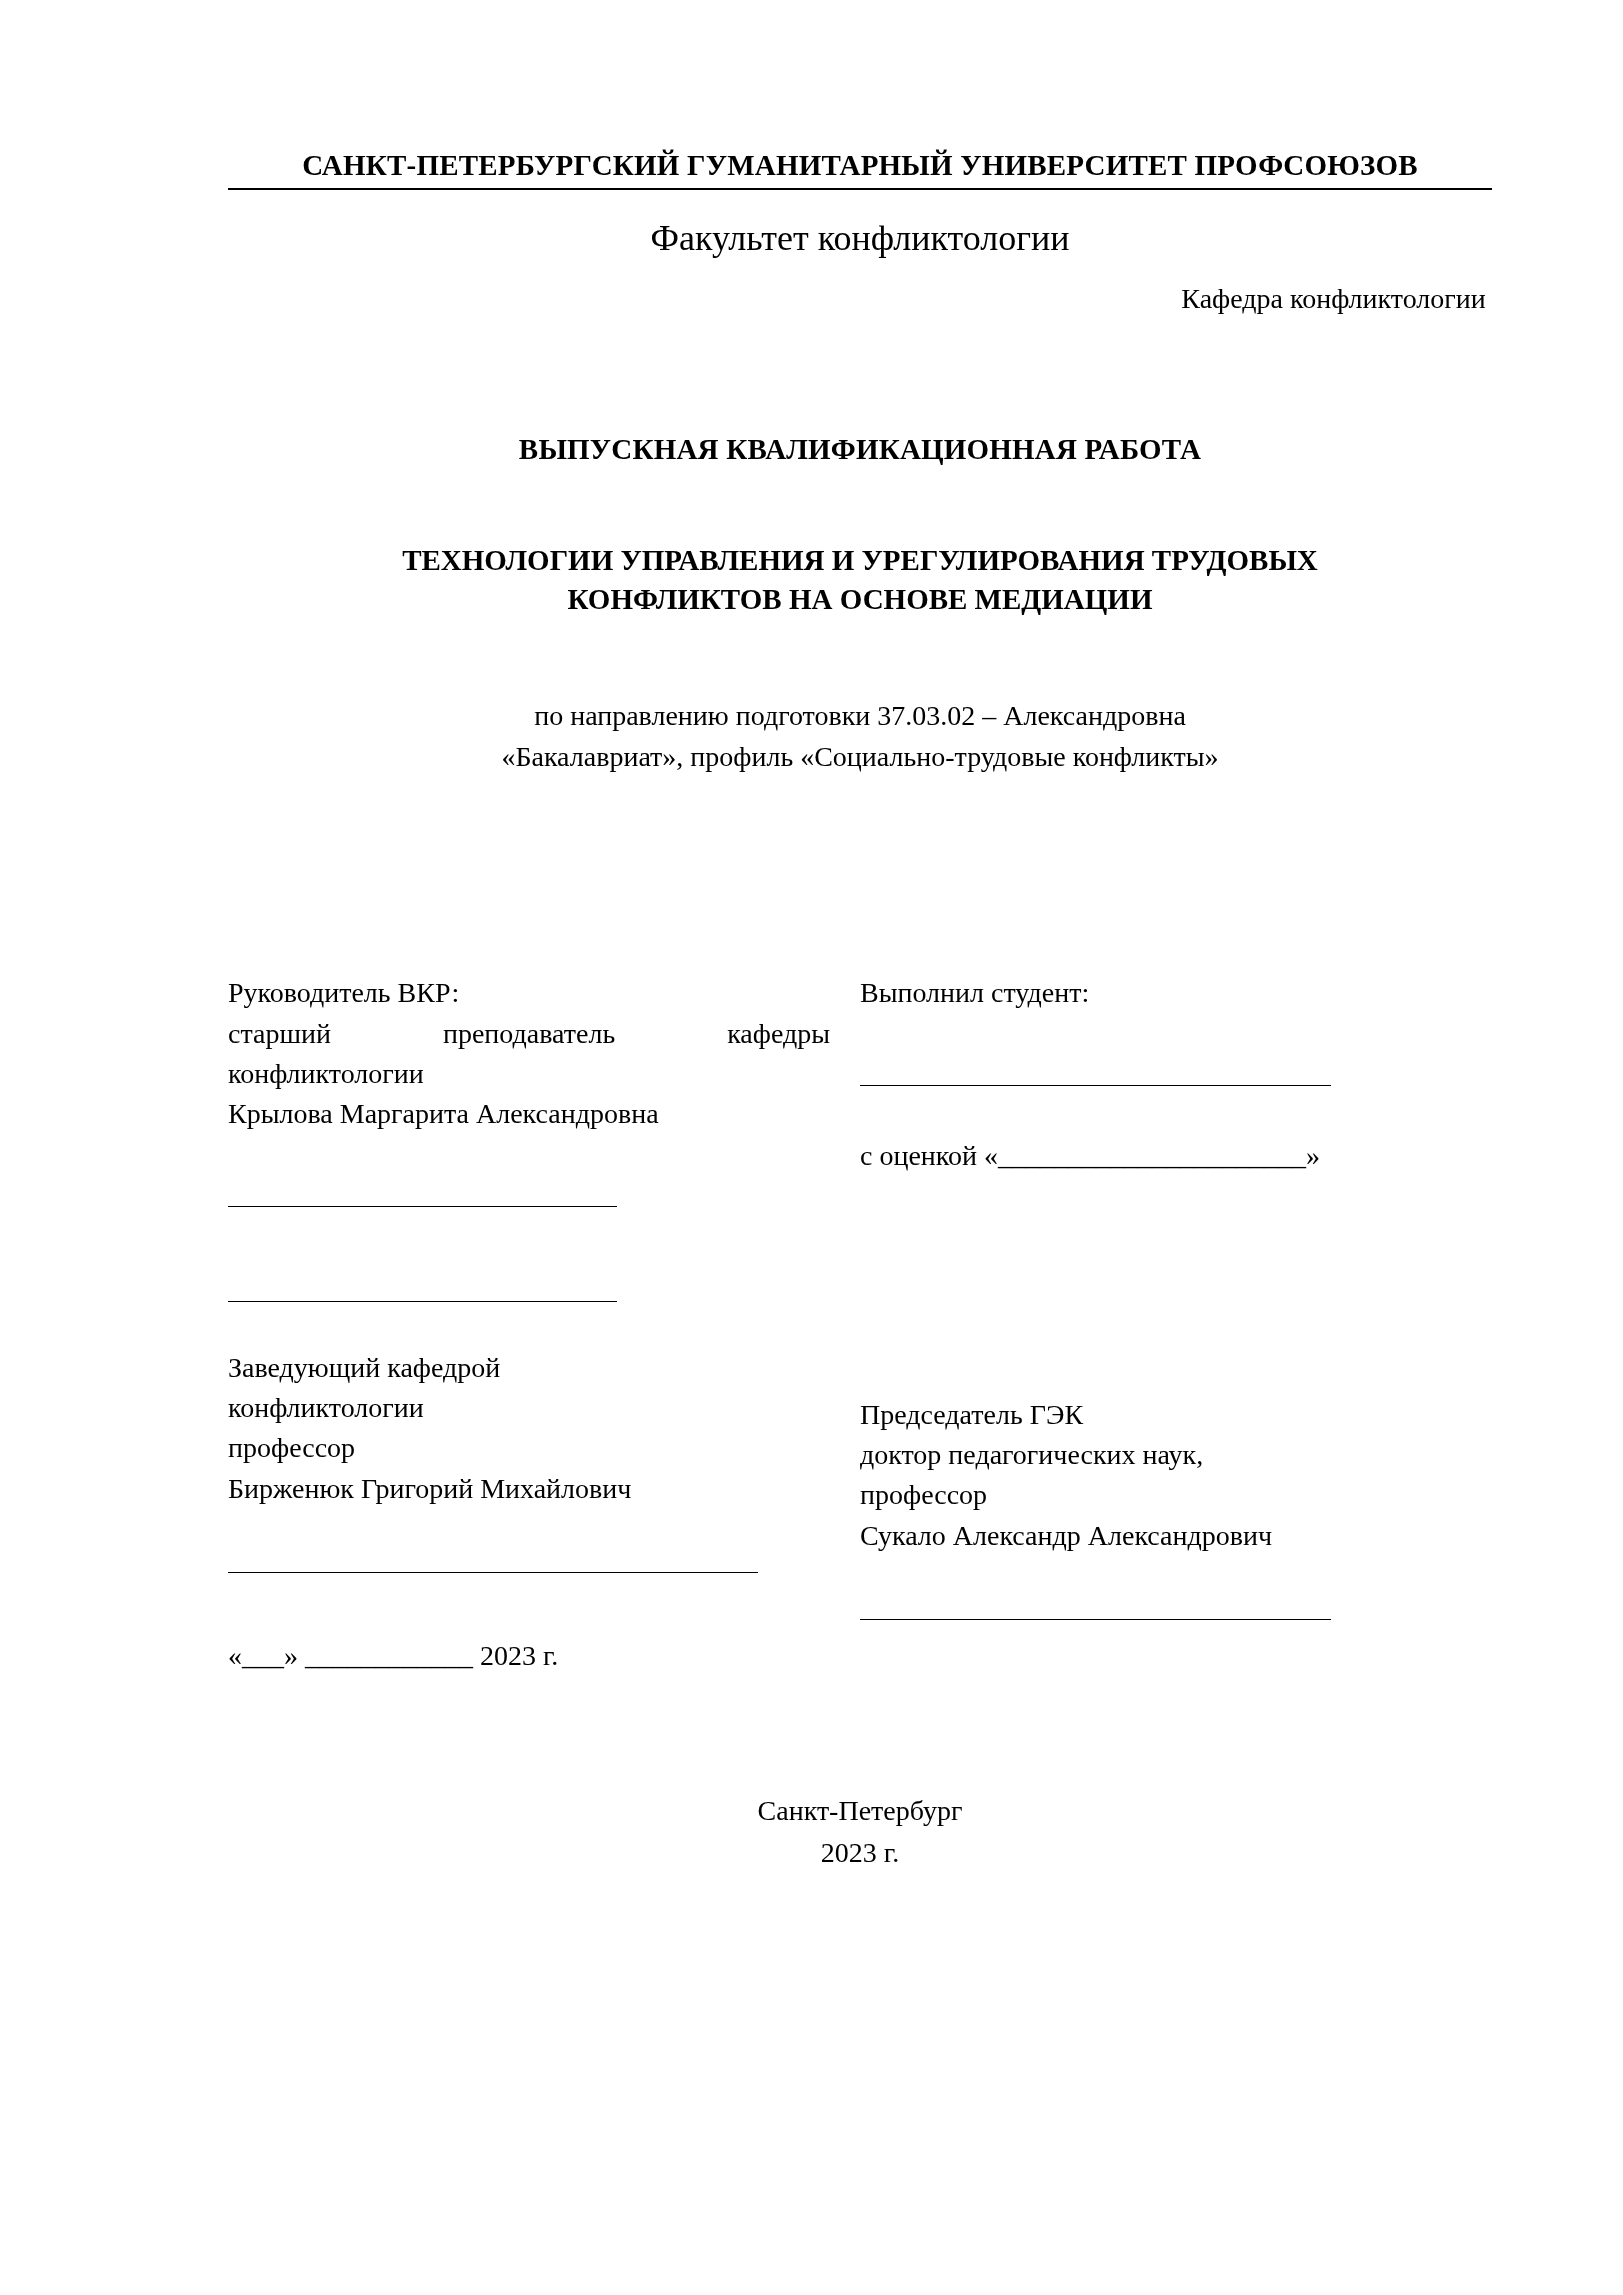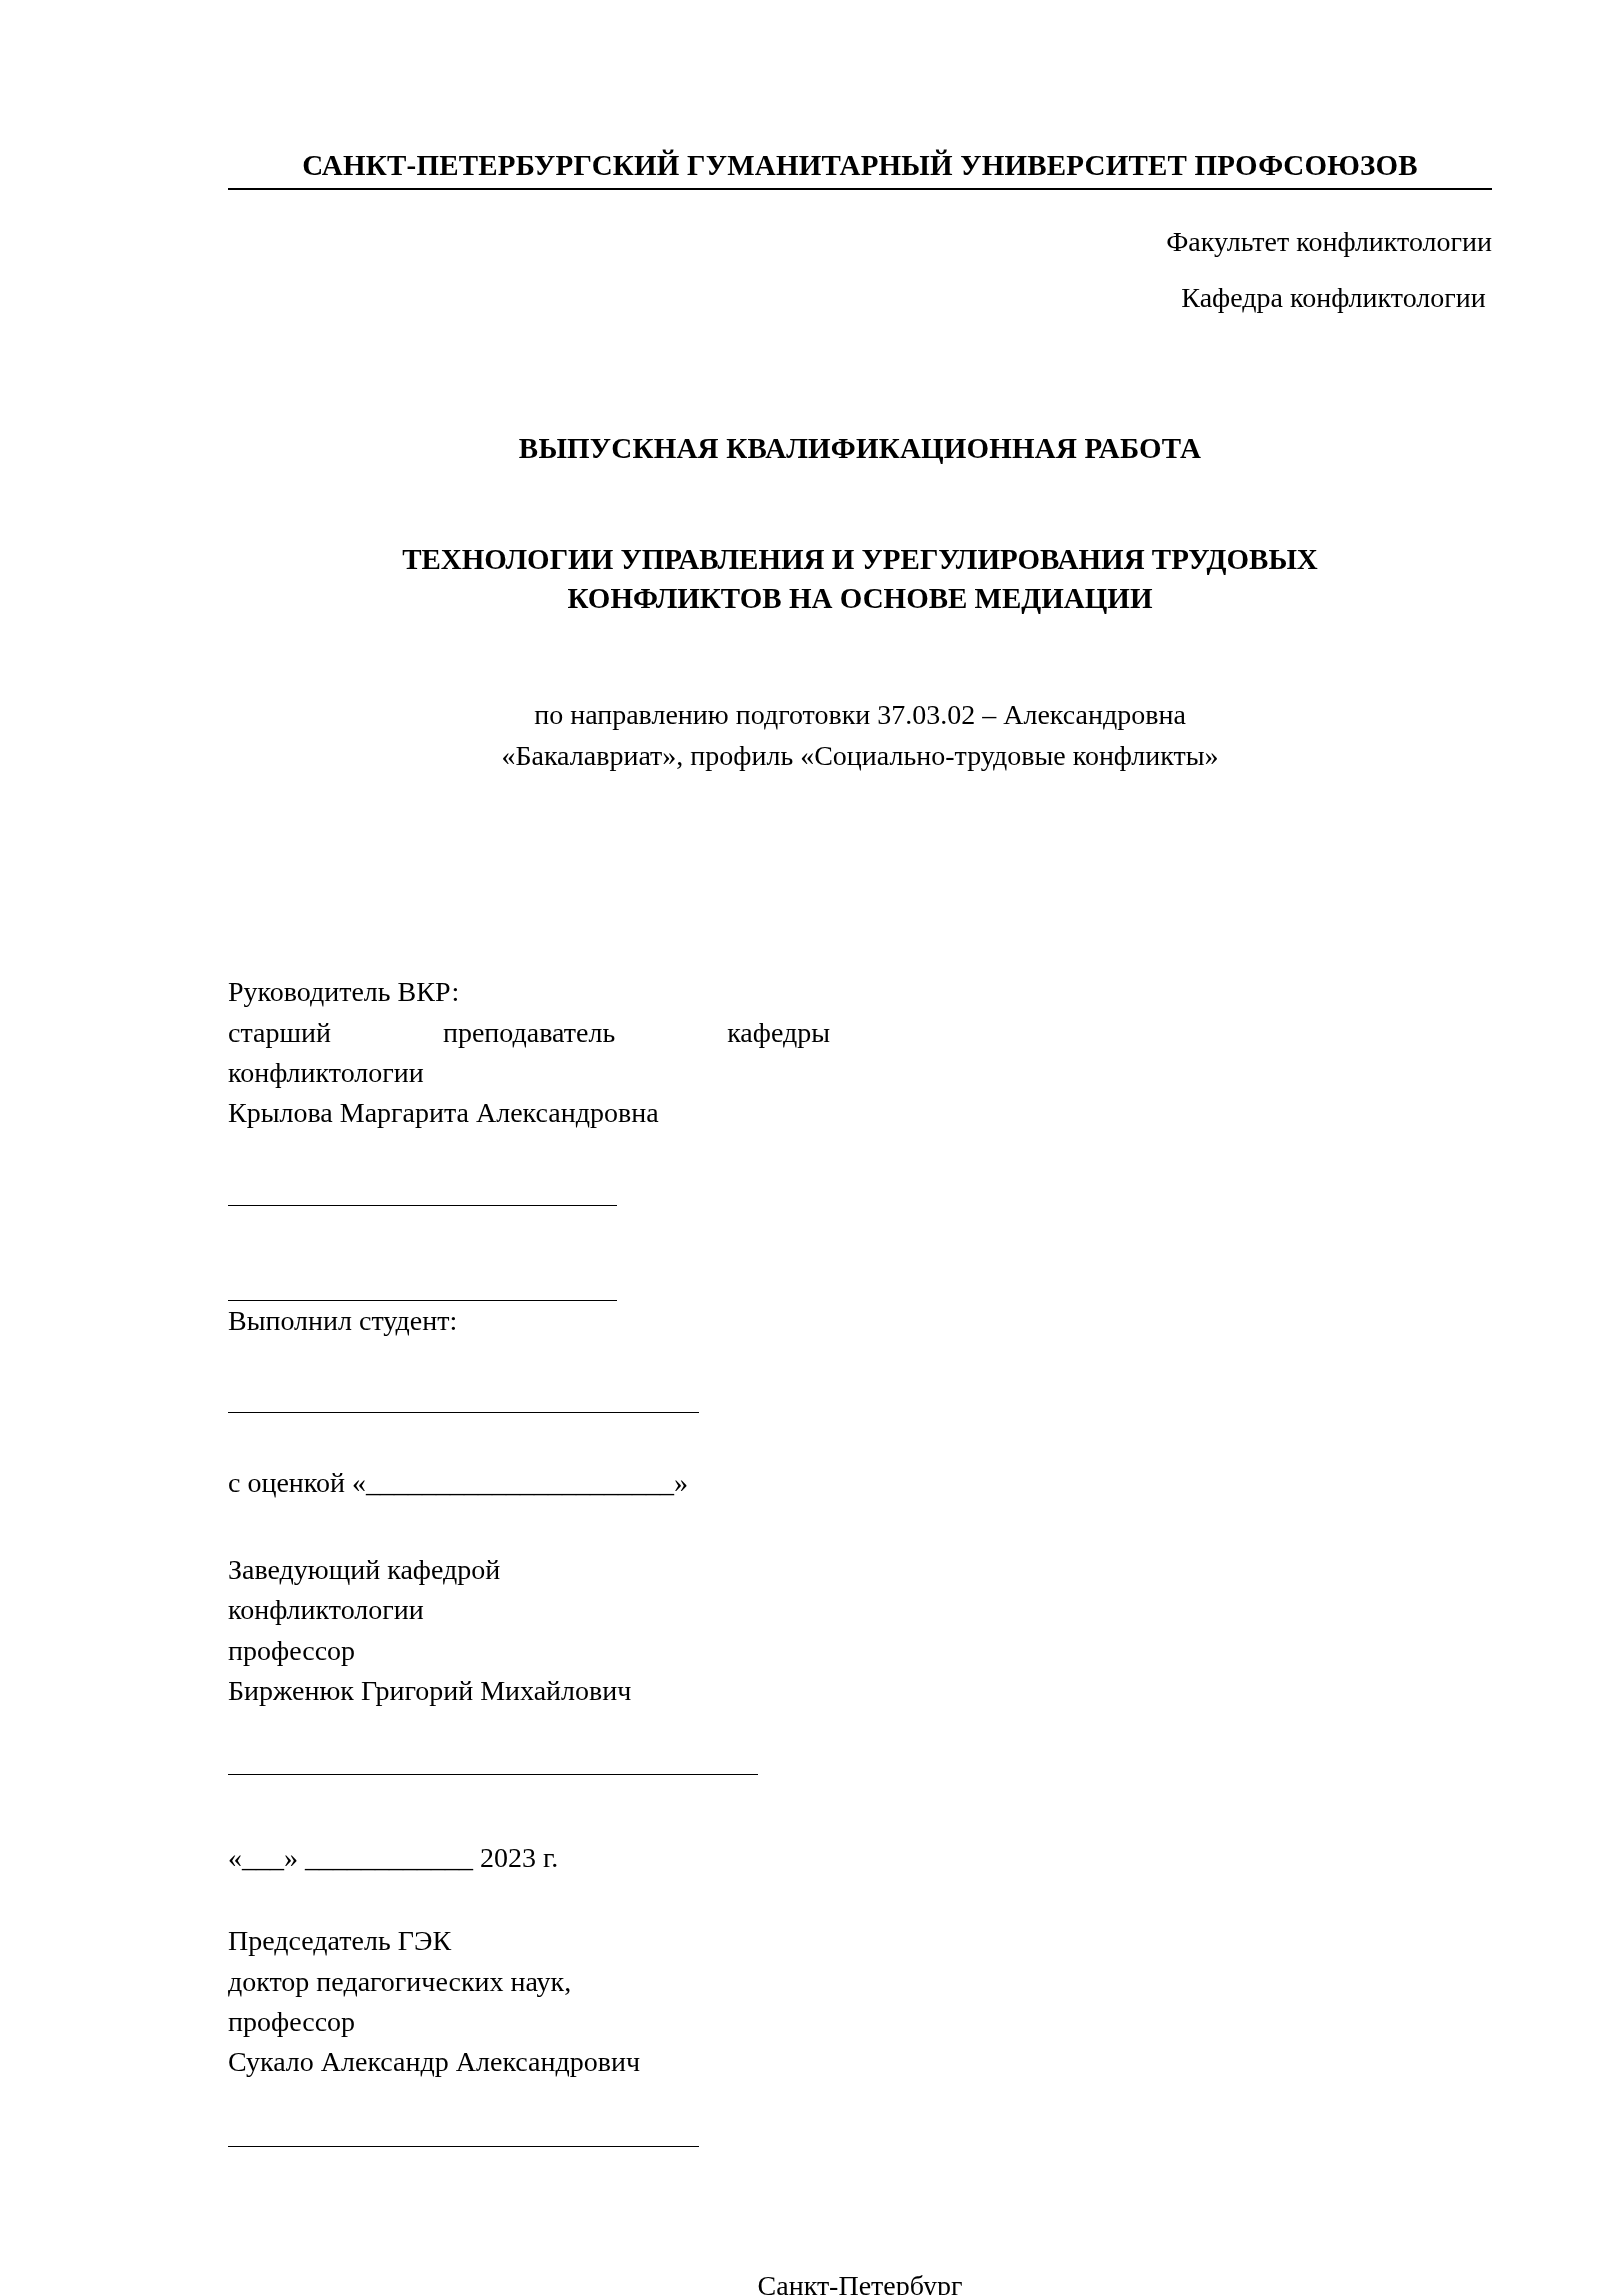--- a/index.html
+++ b/index.html
@@ -35,23 +35,23 @@
     text-align: center;
     font-weight: bold;
     font-size: 29px;
     letter-spacing: 0.2px;
     padding-bottom: 6.3px;
     border-bottom: 2.4px solid #000;
     white-space: nowrap;
   }
 
   .faculty {
-    text-align: right;
-    font-size: 28px;
-    margin-top: 36px;
+    text-align: center;
+    font-size: 36px;
+    margin-top: 27px;
   }
   .department {
     text-align: right;
     font-size: 28px;
     margin-top: 23.6px;
     padding-right: 6.3px;
   }
 
   .doc-type {
     text-align: center;
@@ -75,21 +75,20 @@
     font-size: 28px;
     line-height: 1.45;
     margin-top: 77px;
   }
 
   
   .cols {
     position: relative;
     margin-top: 196px;
     display: flex;
-    flex-direction: column;
   }
   .col-left {
     width: 632px;
     box-sizing: border-box;
     padding-right: 30px;
   }
   .col-right {
     width: 632px;
     box-sizing: border-box;
   }

